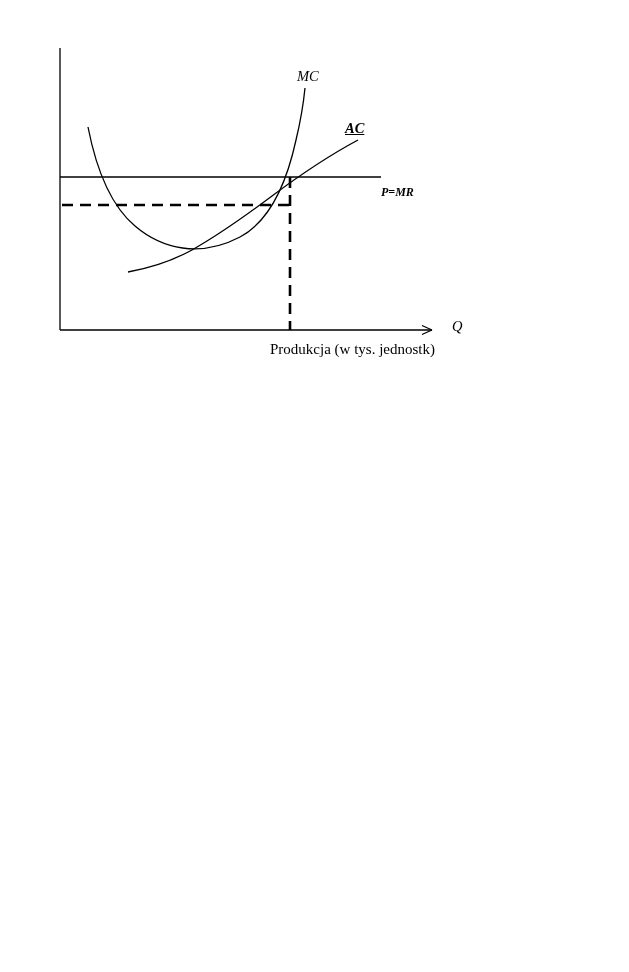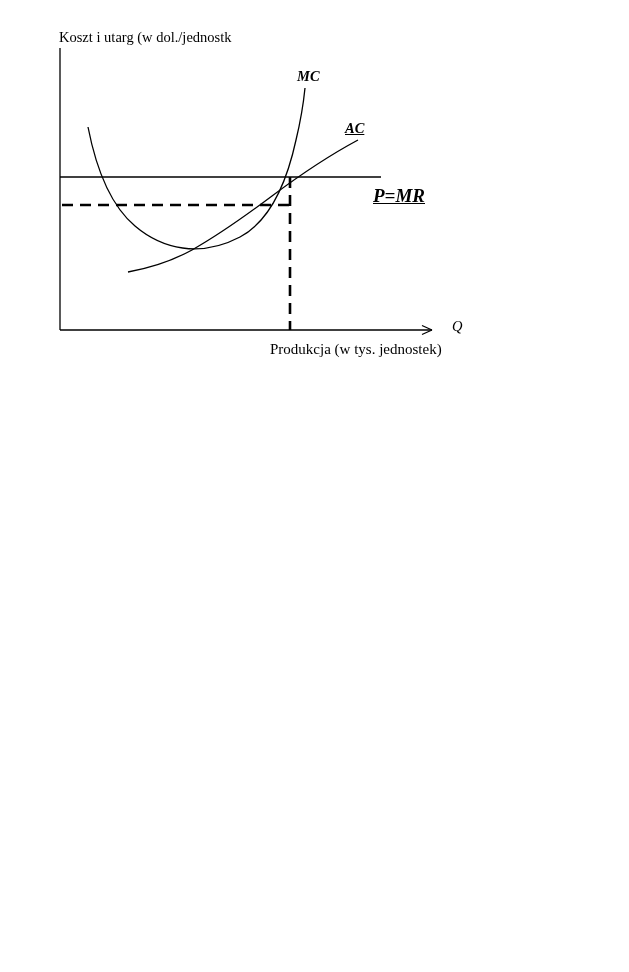--- a/index.html
+++ b/index.html
@@ -35,37 +35,36 @@
   #xlabel-text {
     left: 270px;
     top: 342px;
     font-size: 15px;
   }
   #mc-label {
     left: 297px;
     top: 69px;
     font-size: 14.5px;
     font-style: italic;
-    font-weight: bold;
+    font-weight: normal;
   }
   #ac-label {
     left: 345px;
     top: 121px;
     font-size: 14.5px;
     font-style: italic;
     font-weight: bold;
     text-decoration: underline;
   }
   #pmr-label {
-    left: 373px;
+    left: 381px;
     top: 186px;
-    font-size: 19px;
+    font-size: 12px;
     font-style: italic;
     font-weight: bold;
-    text-decoration: underline;
   }
   #q-label {
     left: 452px;
     top: 319px;
     font-size: 14.5px;
     font-style: italic;
   }
   svg {
     position: absolute;
     left: 0;
@@ -91,23 +90,22 @@
 
     <line x1="290" y1="177" x2="290" y2="330" stroke="#000000" stroke-width="2.6" stroke-dasharray="11,7"></line>
 
     <path d="M 88 127 C 96 168, 110 205, 135 226 C 162 249, 200 258, 240 237
              C 268 222, 286 186, 296 140 C 302 115, 304 98, 305 88" stroke="#000000" stroke-width="1.3" fill="none"></path>
 
     <path d="M 128 272 C 150 268, 170 262, 192 250 C 222 233, 248 214, 272 196
              C 300 175, 330 155, 358 140" stroke="#000000" stroke-width="1.3" fill="none"></path>
   </svg>
 
-  <div class="label" id="ylabel-text">Koszt i utarg (w dol./jednostk</div>
 
-  <div class="label" id="xlabel-text">Produkcja (w tys. jednostek)</div>
+  <div class="label" id="xlabel-text">Produkcja (w tys. jednostk)</div>
 
   <div class="label" id="mc-label">MC</div>
 
   <div class="label" id="ac-label">AC</div>
 
   <div class="label" id="pmr-label">P=MR</div>
 
   <div class="label" id="q-label">Q</div>
 
 </div>

